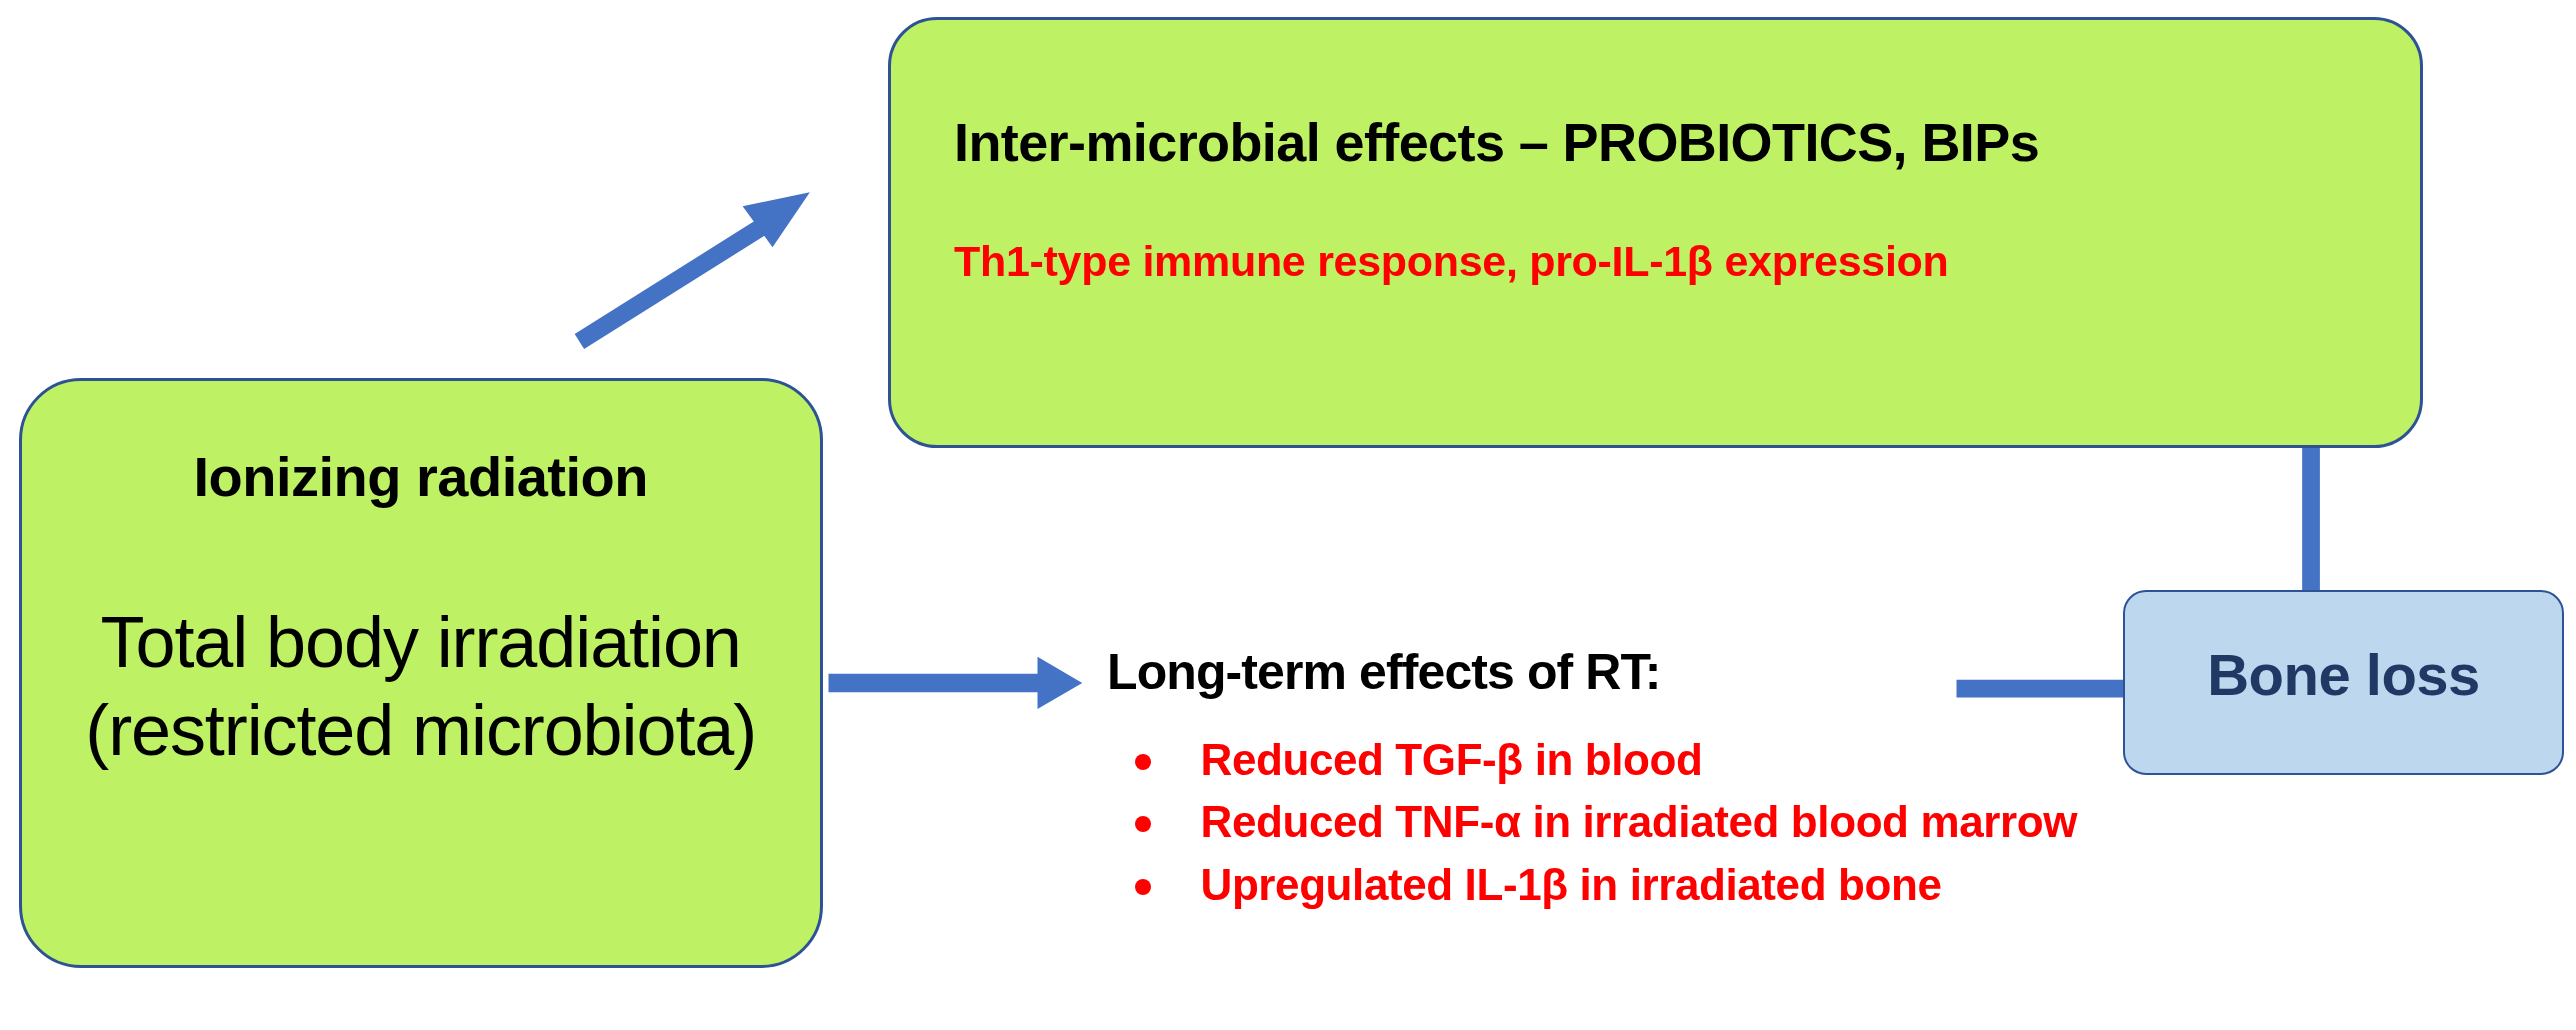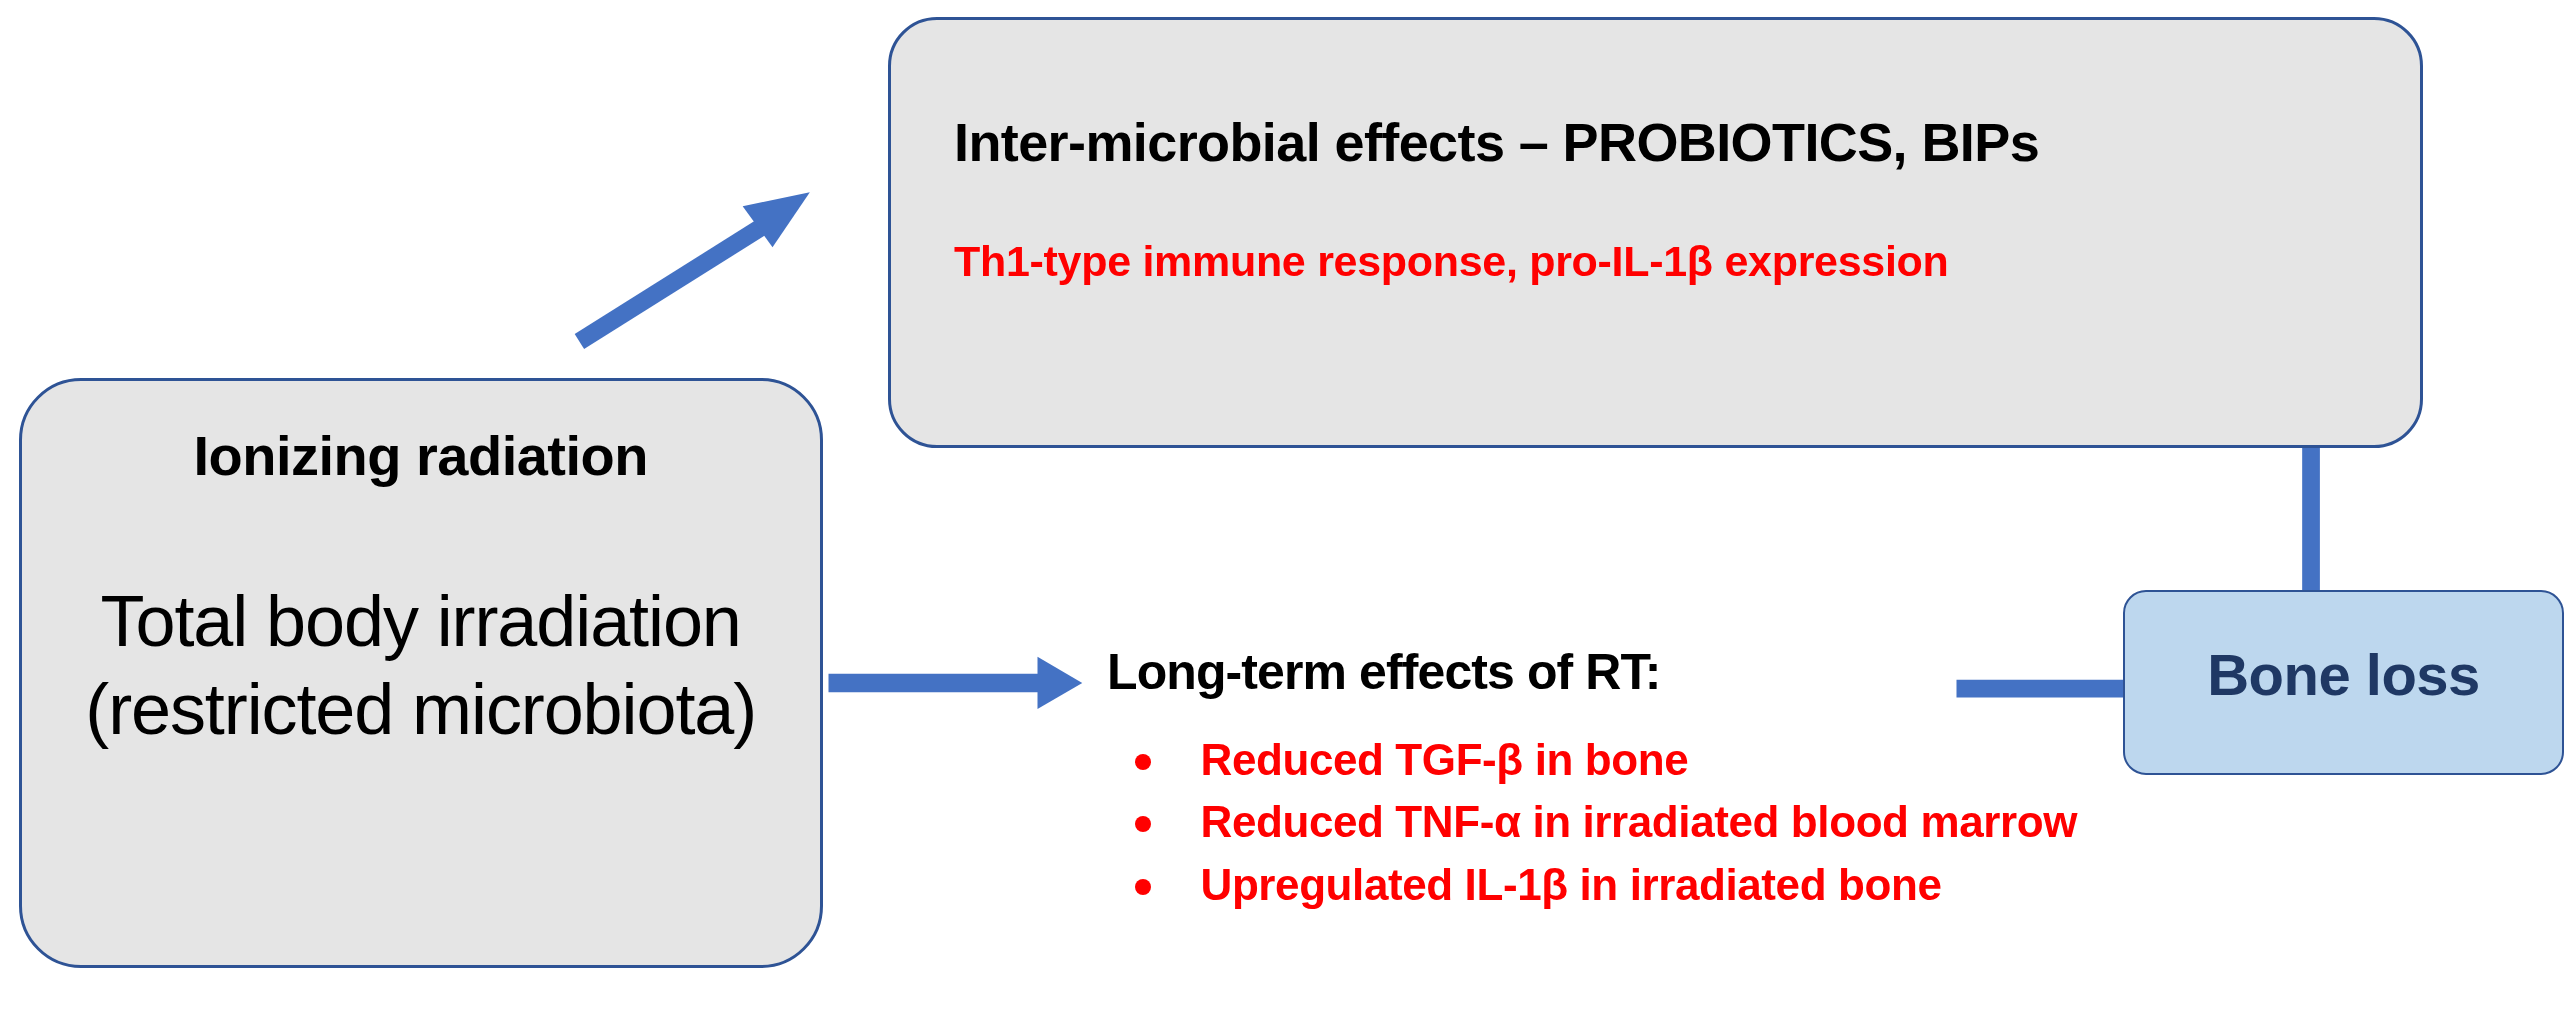--- a/index.html
+++ b/index.html
@@ -18,36 +18,36 @@
     background: #ffffff;
     overflow: hidden;
   }
 
   
   .node {
     position: absolute;
     box-sizing: border-box;
   }
   .node-green {
-    background: #e5e5e5;
+    background: #bef264;
     border: 3.7px solid #2E5395;
   }
   .node-blue {
     background: #BDD7EE;
     border: 2.8px solid #2E5395;
   }
 
   
   #box-ionizing {
     left: 18.7px;
     top: 378px;
     width: 804px;
     height: 590px;
     border-radius: 62px;
-    padding: 22px 32px 32px 32px;
+    padding: 43px 32px 32px 32px;
   }
   #box-ionizing .title {
     font-size: 56px;
     font-weight: bold;
     color: #000000;
     text-align: center;
     line-height: 1.15;
     letter-spacing: -0.5px;
     margin-top: 20.5px;
   }
@@ -203,20 +203,20 @@
     <div class="body">Th1-type immune response, pro-IL-1β expression</div>
   </div>
 
   <div class="node node-blue" id="box-boneloss">
     <div class="label">Bone loss</div>
   </div>
 
   <div id="group-longterm">
     <div class="heading">Long-term effects of RT:</div>
     <ul class="bullets">
-      <li>Reduced TGF-β in bone</li>
+      <li>Reduced TGF-β in blood</li>
       <li>Reduced TNF-α in irradiated blood marrow</li>
       <li>Upregulated IL-1β in irradiated bone</li>
     </ul>
   </div>
 
 </div>
 
 
 </body></html>

